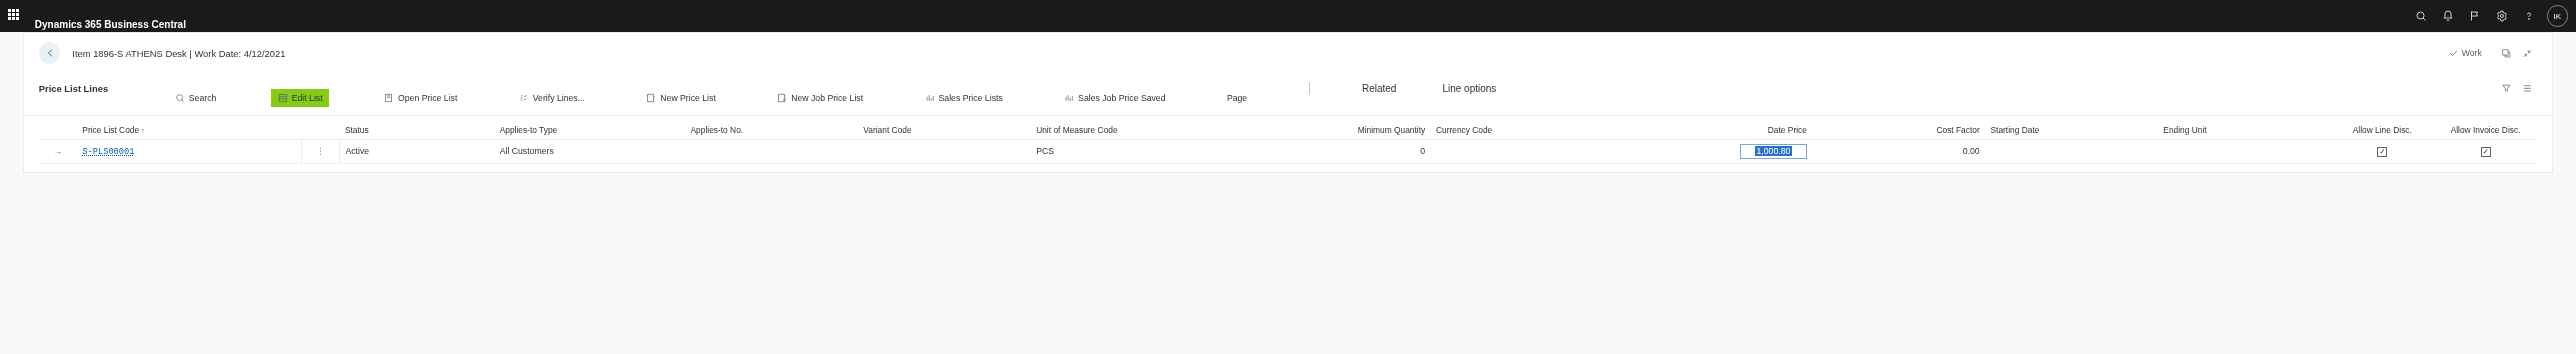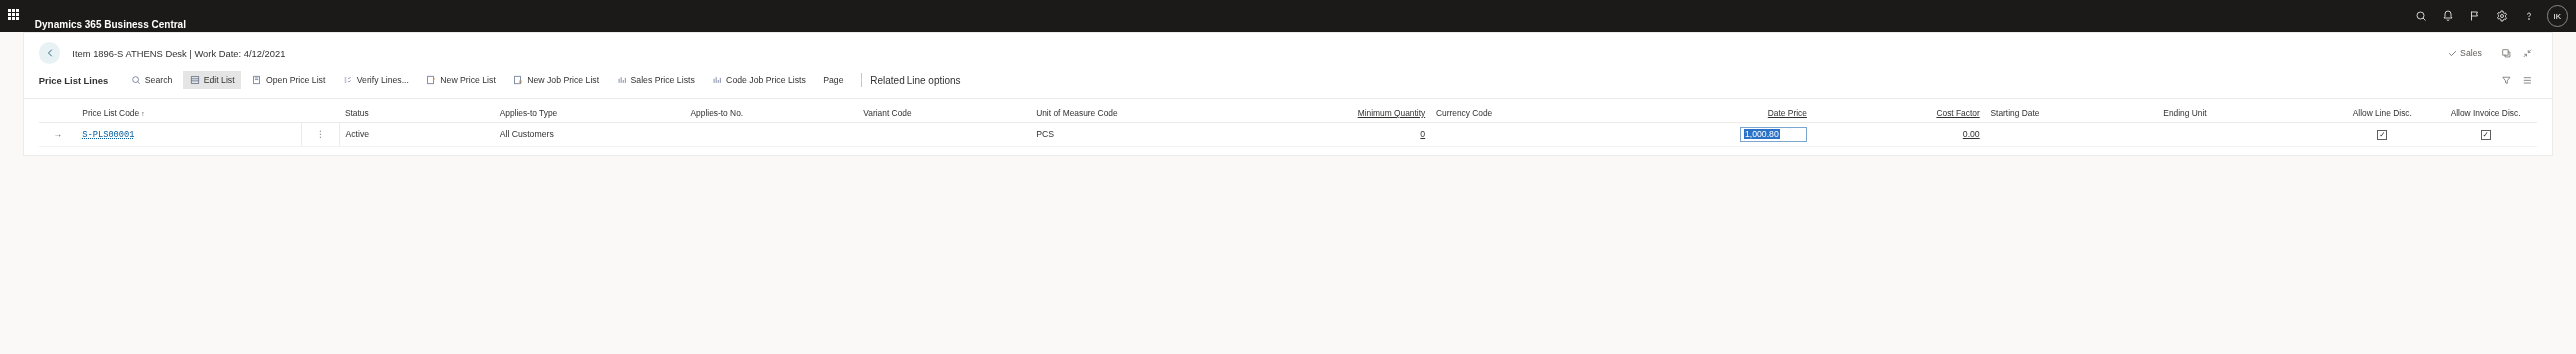--- a/index.html
+++ b/index.html
@@ -15,43 +15,43 @@
 .page { background: #fff; margin: 0 23px; border: 0.7px solid #edebe9; }
 .page-header { display: flex; align-items: center; padding: 9.4px 14.8px 6.7px 14.8px; }
 .back-btn { width: 21.5px; height: 21.5px; border-radius: 50%; background: #e8f1f4; display: flex; align-items: center; justify-content: center; cursor: pointer; margin-right: 12px; }
 .back-btn svg { stroke: #24536e; }
 .header-text { font-size: 9.4px; color: #323130; }
 .header-spacer { flex: 1; }
 .saved { display: flex; align-items: center; color: #605e5c; font-size: 8.7px; margin-right: 12px; }
 .saved svg { stroke: #605e5c; margin-right: 2.7px; }
 .small-btn { width: 19px; height: 19px; display: flex; align-items: center; justify-content: center; cursor: pointer; margin-left: 2.7px; }
 .small-btn svg { stroke: #605e5c; fill: none; }
-.toolbar { display: flex; align-items: center; padding: 0 14.8px 8px 14.8px; border-bottom: 0.7px solid #edebe9; }
+.toolbar { display: flex; align-items: center; padding: 0 14.8px 8px 14.8px; border-bottom: 0.7px solid #edebe9; gap: 44px; }
 .tool-label { font-weight: 600; font-size: 9.4px; margin-right: 16px; white-space: nowrap; }
-.tool-btn { display: flex; align-items: center; padding: 4px 6.7px; font-size: 8.7px; color: #323130; cursor: pointer; margin-right: 4px; white-space: nowrap; }
-.tool-btn.active { background: #e5e5e5; }
+.tool-btn { display: flex; align-items: center; padding: 4px 6.7px; font-size: 8.7px; color: #323130; cursor: pointer; margin-right: 4px; white-space: nowrap; margin-top: 18px; }
+.tool-btn.active { background: #84cc16; }
 .tool-btn svg { margin-right: 4px; stroke: #49597d; fill: none; }
 .divider { width: 0.7px; height: 13.4px; background: #c8c6c4; margin: 0 6.7px; }
 .tool-right { flex: 1; }
 .toolbar .link { color: #323130; font-size: 10px; cursor: pointer; margin-left: 2px; }
 .filter-icons { display: flex; margin-left: 12px; }
 .grid-wrap { padding: 4px 14.8px 8px 14.8px; }
 .grid { width: 100%; border-collapse: collapse; table-layout: fixed; }
 .grid th { text-align: left; font-weight: 400; font-size: 8.4px; color: #323130; padding: 5.4px 5.4px 4px 5.4px; border-bottom: 0.7px solid #edebe9; vertical-align: bottom; white-space: normal; }
-.grid th.right, .grid td.right { text-align: right; text-decoration: underline; }
+.grid th.right, .grid td.right { text-align: right; }
 .grid th.center, .grid td.center { text-align: center; }
 .grid td { font-size: 8.7px; padding: 4px 5.4px; border-bottom: 0.7px solid #f3f2f1; white-space: nowrap; vertical-align: middle; }
 .sort-ind { font-size: 6.7px; margin-left: 2px; }
 .link-cell { color: #005a9e; text-decoration: underline dotted; cursor: pointer; font-family: Liberation Mono, monospace; }
 .row-arrow { color: #605e5c; padding-right: 1.3px; width: 14.8px; text-align: center; }
 .vmenu { cursor: pointer; color: #605e5c; }
 .vmenu-wrap { border-left: 0.7px solid #edebe9; border-right: 0.7px solid #edebe9; text-align: center; width: 14.8px; }
 .checkbox { width: 10px; height: 10px; border: 0.7px solid #605e5c; display: inline-flex; align-items: center; justify-content: center; background: #fff; }
 .checkbox.checked::after { content: "✓"; font-size: 7.4px; color: #323130; }
-.selected-input { border: 0.7px solid #7aa6d0; padding: 1.3px 2.7px; display: inline-block; min-width: 67px; text-align: left; margin-left: 6px; }
+.selected-input { border: 0.7px solid #7aa6d0; padding: 1.3px 2.7px; display: inline-block; min-width: 67px; text-align: center; margin-left: 6px; }
 .selected-input span { background: #2b72c9; color: #fff; padding: 0 1.3px; }
 </style>
 </head>
 <body>
 
 <div class="topbar">
   <div class="app-launcher">
     <span></span>
       <span></span>
       <span></span>
@@ -104,21 +104,21 @@
           <path d="M15 6l-6 6 6 6" stroke-linecap="round" stroke-linejoin="round"></path>
           <line x1="9" y1="12" x2="20" y2="12" stroke-opacity="0"></line>
         </svg>
     </div>
     <div class="header-text">Item 1896-S ATHENS Desk | Work Date: 4/12/2021</div>
     <div class="header-spacer"></div>
     <div class="saved">
       <svg width="10.7" height="10.7" viewBox="0 0 24 24" stroke-width="1.8" fill="none">
           <path d="M5 12l5 5L20 7"></path>
         </svg>
-      <span>Sales</span>
+      <span>Work</span>
     </div>
     <div class="small-btn">
       <svg width="10.7" height="10.7" viewBox="0 0 24 24" stroke-width="1.6">
           <rect x="4" y="4" width="12" height="12"></rect>
           <path d="M9 15v5h11V9h-5"></path>
         </svg>
     </div>
     <div class="small-btn">
       <svg width="10.7" height="10.7" viewBox="0 0 24 24" stroke-width="1.6">
           <path d="M4 20l6-6M20 4l-6 6"></path>
@@ -176,21 +176,21 @@
     <div class="tool-btn">
       <svg width="10" height="10" viewBox="0 0 24 24" stroke-width="1.6">
           <path d="M5 19V9M10 19V5M15 19V12M20 19V7"></path>
         </svg>
       <span>Sales Price Lists</span>
     </div>
     <div class="tool-btn">
       <svg width="10" height="10" viewBox="0 0 24 24" stroke-width="1.6">
           <path d="M5 19V9M10 19V5M15 19V12M20 19V7"></path>
         </svg>
-      <span>Code Job Price Lists</span>
+      <span>Sales Job Price Saved</span>
     </div>
     <div class="tool-btn">
       <span>Page</span>
     </div>
     <div class="divider"></div>
     <span class="link">Related</span>
     <span class="link">Line options</span>
     <div class="tool-right"></div>
     <div class="filter-icons">
       <div class="small-btn">

